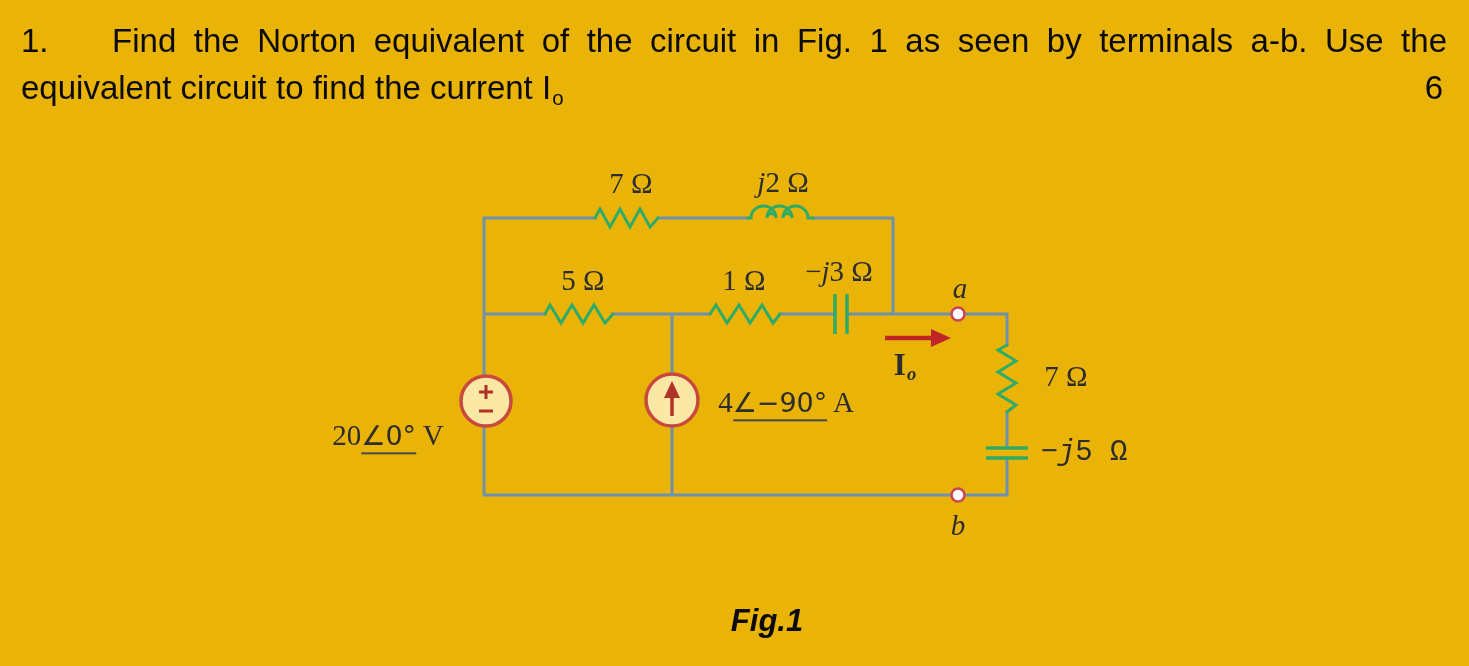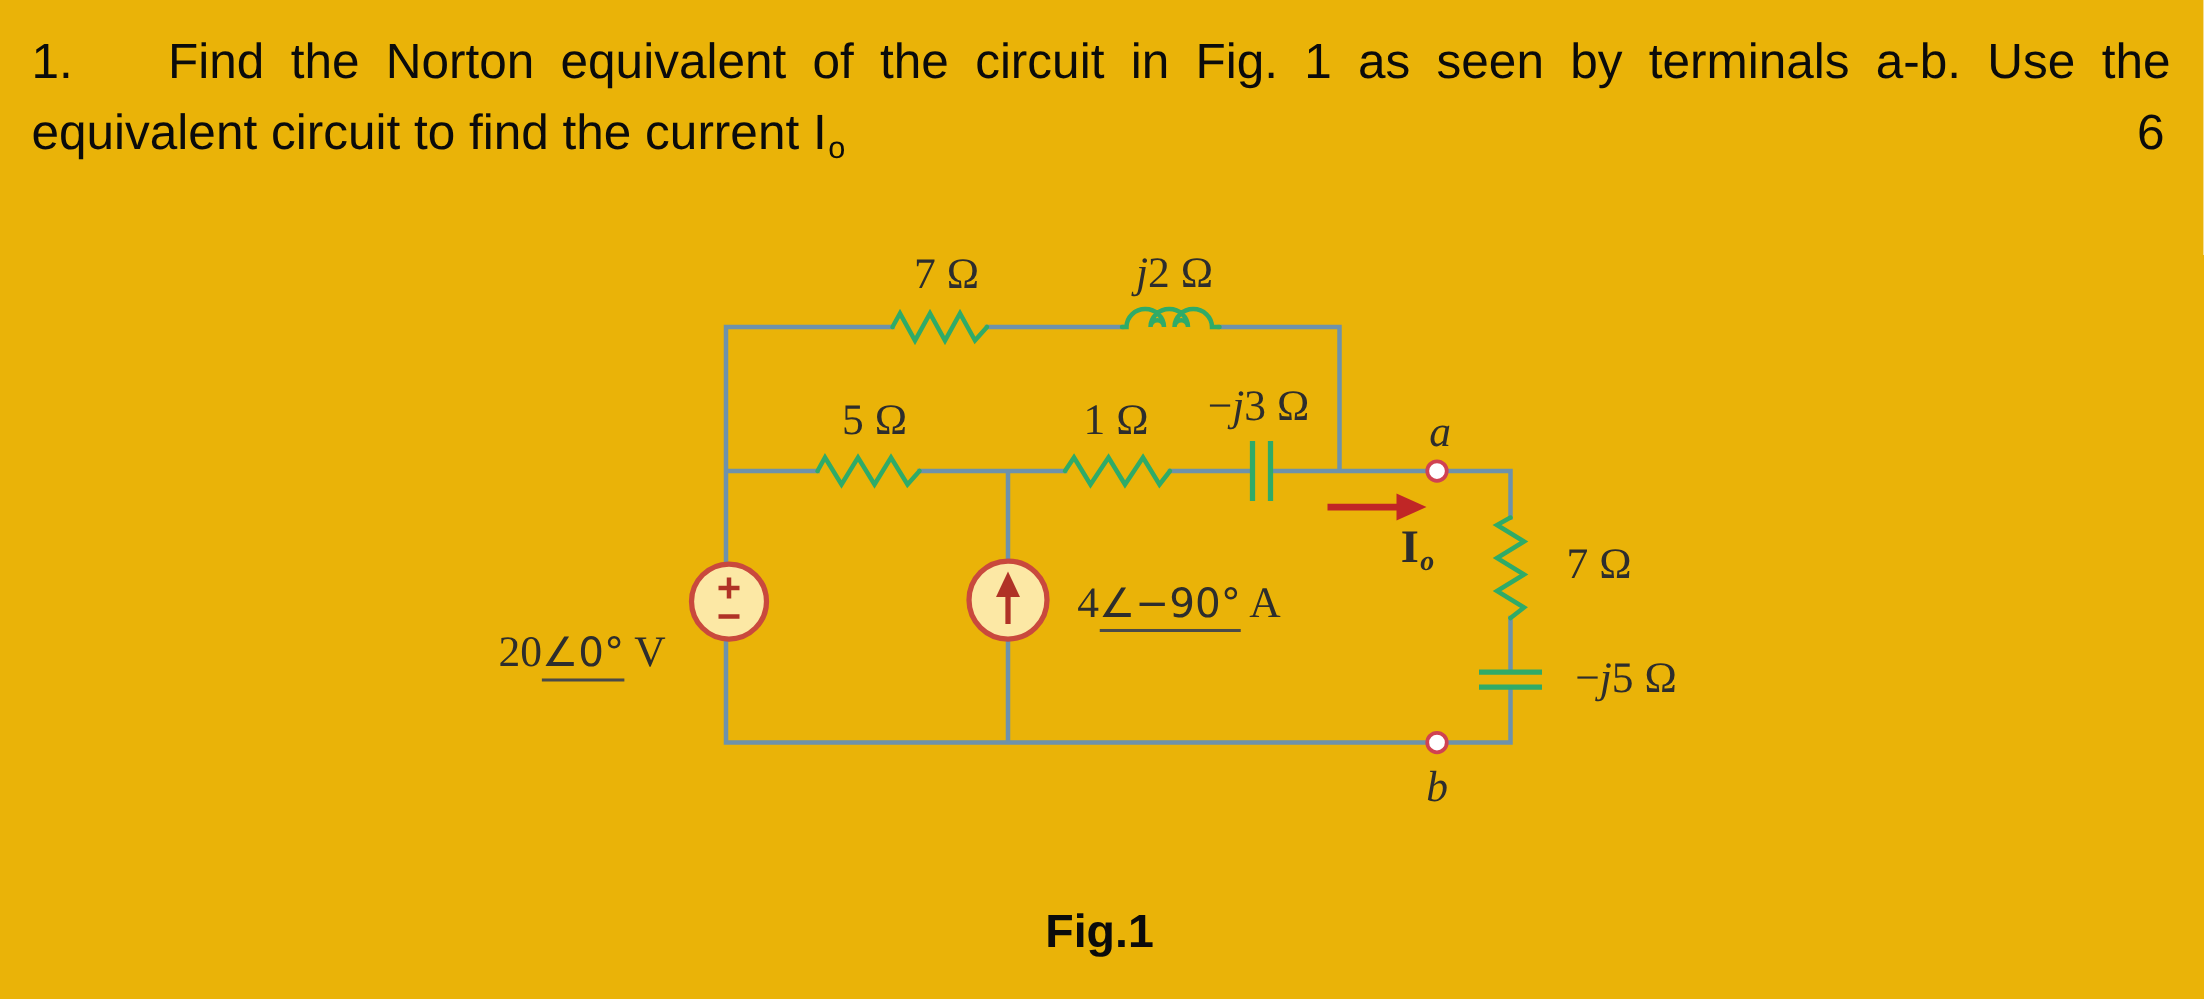--- a/index.html
+++ b/index.html
@@ -111,22 +111,22 @@
     <circle class="term" cx="958" cy="314" r="6.5"></circle>
     <circle class="term" cx="958" cy="495" r="6.5"></circle>
   </svg>
 
   <div class="clabel" style="left:631px;top:184px;">7 Ω</div>
   <div class="clabel" style="left:783px;top:183px;text-align:center;"><span class="seg-it">j</span><span>2 Ω</span></div>
   <div class="clabel" style="left:583px;top:281px;">5 Ω</div>
   <div class="clabel" style="left:744px;top:281px;">1 Ω</div>
   <div class="clabel" style="left:839px;top:272px;"><span>−</span><span class="seg-it">j</span><span>3 Ω</span></div>
   <div class="clabel" style="left:1066px;top:377px;">7 Ω</div>
-  <div class="clabel" style="left:1084px;top:453px;"><span>−</span><span class="seg-it">j</span><span>5 Ω</span></div>
+  <div class="clabel" style="left:1084px;top:453px;font-family:Liberation Mono, monospace;"><span>−</span><span class="seg-it">j</span><span>5 Ω</span></div>
   <div class="clabel" style="left:388px;top:404px;margin-top:32px;"><span>20</span><span class="seg-ang seg-u">∠0°</span><span> V</span></div>
   <div class="clabel" style="left:786px;top:403px;"><span>4</span><span class="seg-ang seg-u">∠−90°</span><span> A</span></div>
-  <div class="clabel io-label" style="left:905px;top:366px;margin-left:40px;"><span class="seg-b">I</span><span class="seg-sub">o</span></div>
+  <div class="clabel io-label" style="left:905px;top:366px;"><span class="seg-b">I</span><span class="seg-sub">o</span></div>
   <div class="clabel italic" style="left:960px;top:289px;">a</div>
   <div class="clabel italic" style="left:958px;top:526px;">b</div>
 
-  <div class="caption" style="left:733px;top:621px;">Fig.1</div>
+  <div class="caption" style="left:767px;top:621px;font-style:italic;">Fig.1</div>
 
 </div>
 
 </body></html>

